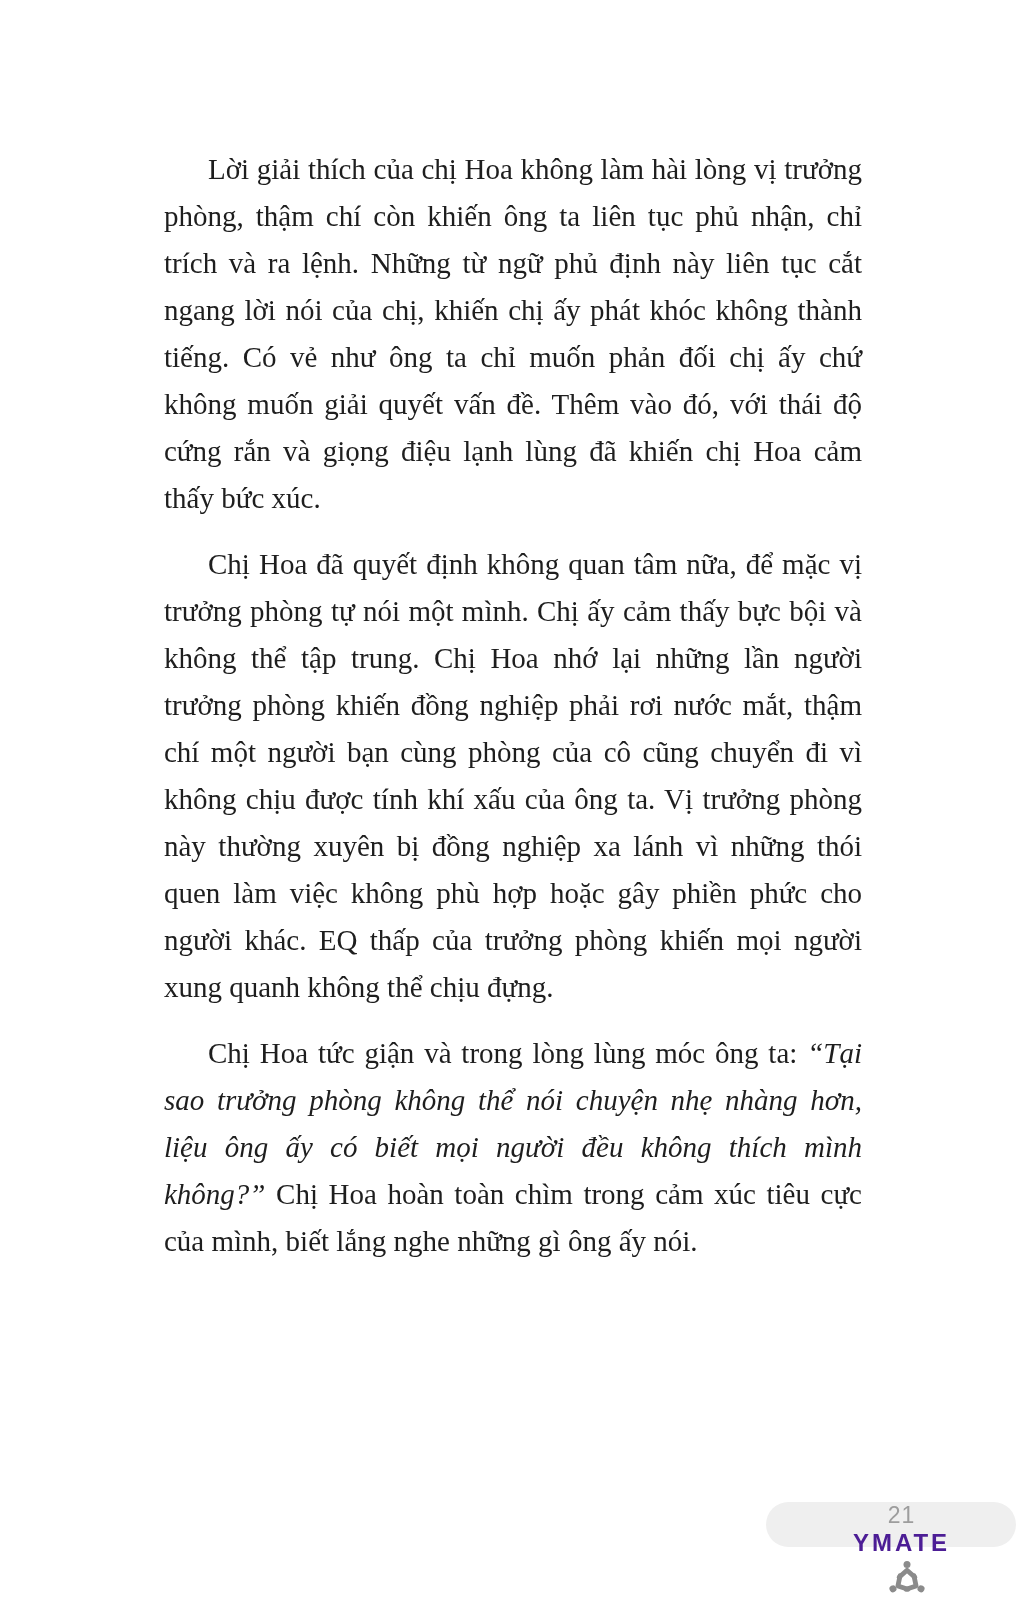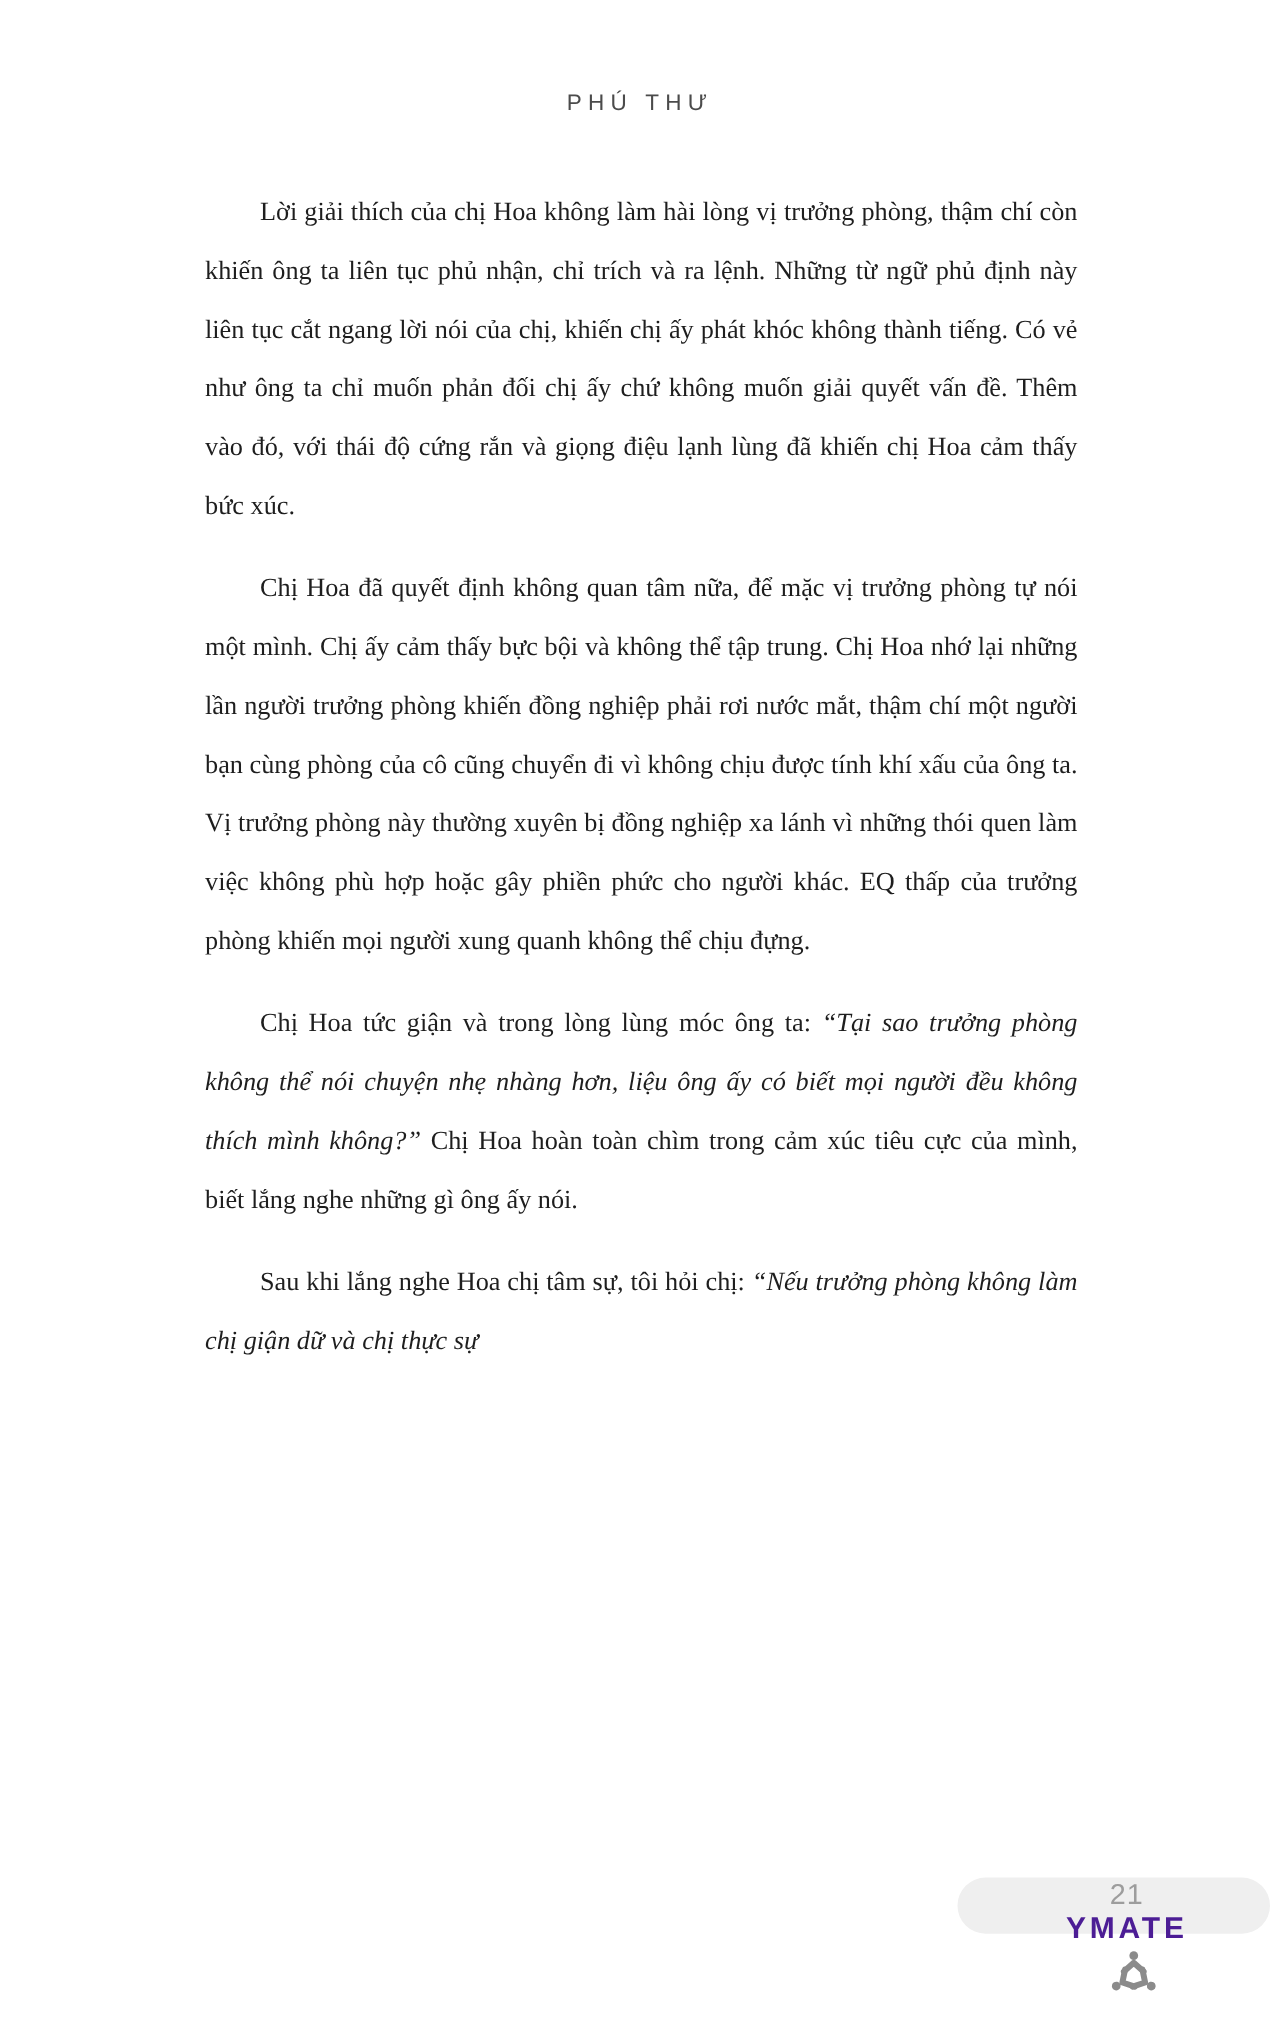--- a/index.html
+++ b/index.html
@@ -28,21 +28,21 @@
     color: #4b4b4b;
     font-weight: 400;
   }
 
   .body-text {
     position: absolute;
     top: 146px;
     left: 164px;
     width: 698px;
     color: #1e1e1e;
-    font-size: 21px;
+    font-size: 29px;
     line-height: 47px;
     text-align: justify;
   }
 
   .body-text p {
     text-indent: 44px;
     margin-bottom: 19px;
   }
 
   .body-text p:last-child { margin-bottom: 0; }
@@ -88,31 +88,29 @@
     margin-left: 10px;
     display: flex;
     align-items: center;
   }
 </style>
 </head>
 <body>
 
 <div class="page">
 
-  <div class="running-header">PHÚ THƯ</div>
 
   <div class="body-text">
 
     <p><span>Lời giải thích của chị Hoa không làm hài lòng vị trưởng phòng, thậm chí còn khiến ông ta liên tục phủ nhận, chỉ trích và ra lệnh. Những từ ngữ phủ định này liên tục cắt ngang lời nói của chị, khiến chị ấy phát khóc không thành tiếng. Có vẻ như ông ta chỉ muốn phản đối chị ấy chứ không muốn giải quyết vấn đề. Thêm vào đó, với thái độ cứng rắn và giọng điệu lạnh lùng đã khiến chị Hoa cảm thấy bức xúc.</span></p>
 
     <p><span>Chị Hoa đã quyết định không quan tâm nữa, để mặc vị trưởng phòng tự nói một mình. Chị ấy cảm thấy bực bội và không thể tập trung. Chị Hoa nhớ lại những lần người trưởng phòng khiến đồng nghiệp phải rơi nước mắt, thậm chí một người bạn cùng phòng của cô cũng chuyển đi vì không chịu được tính khí xấu của ông ta. Vị trưởng phòng này thường xuyên bị đồng nghiệp xa lánh vì những thói quen làm việc không phù hợp hoặc gây phiền phức cho người khác. EQ thấp của trưởng phòng khiến mọi người xung quanh không thể chịu đựng.</span></p>
 
     <p><span>Chị Hoa tức giận và trong lòng lùng móc ông ta: </span><span class="italic">“Tại sao trưởng phòng không thể nói chuyện nhẹ nhàng hơn, liệu ông ấy có biết mọi người đều không thích mình không?”</span><span> Chị Hoa hoàn toàn chìm trong cảm xúc tiêu cực của mình, biết lắng nghe những gì ông ấy nói.</span></p>
 
-    <p><span>Sau khi lắng nghe Hoa chị tâm sự, tôi hỏi chị: </span><span class="italic">“Nếu trưởng phòng không làm chị giận dữ và chị thực sự</span></p>
 
   </div>
 
   <div class="footer-badge">
     <span class="page-number">21</span>
     <span class="footer-divider"></span>
     <span class="brand-name">YMATE</span>
     <span class="brand-logo">
       <svg width="42" height="44" viewBox="0 0 48 48" aria-hidden="true">
         <g>

